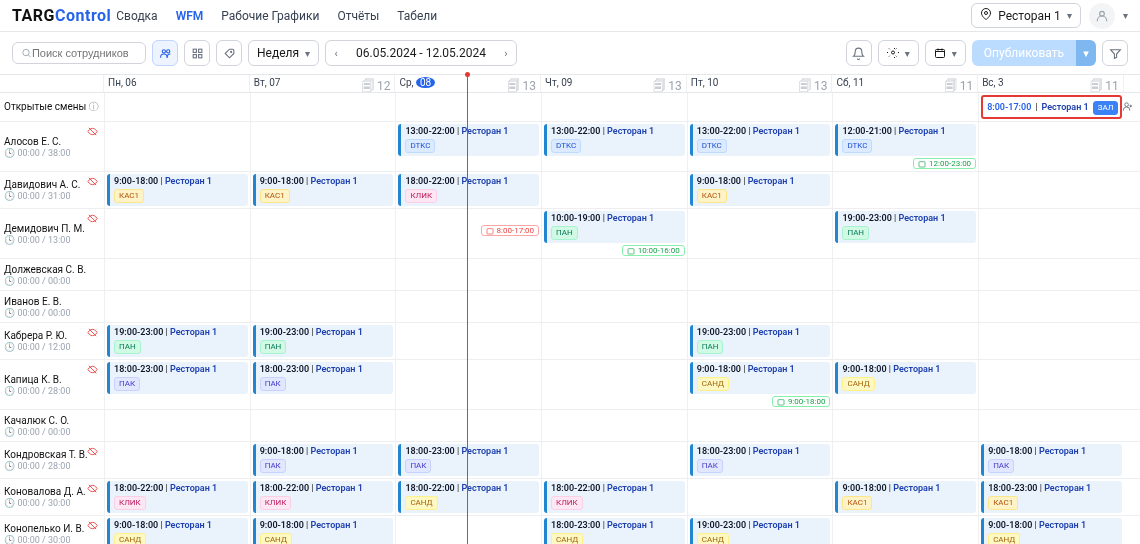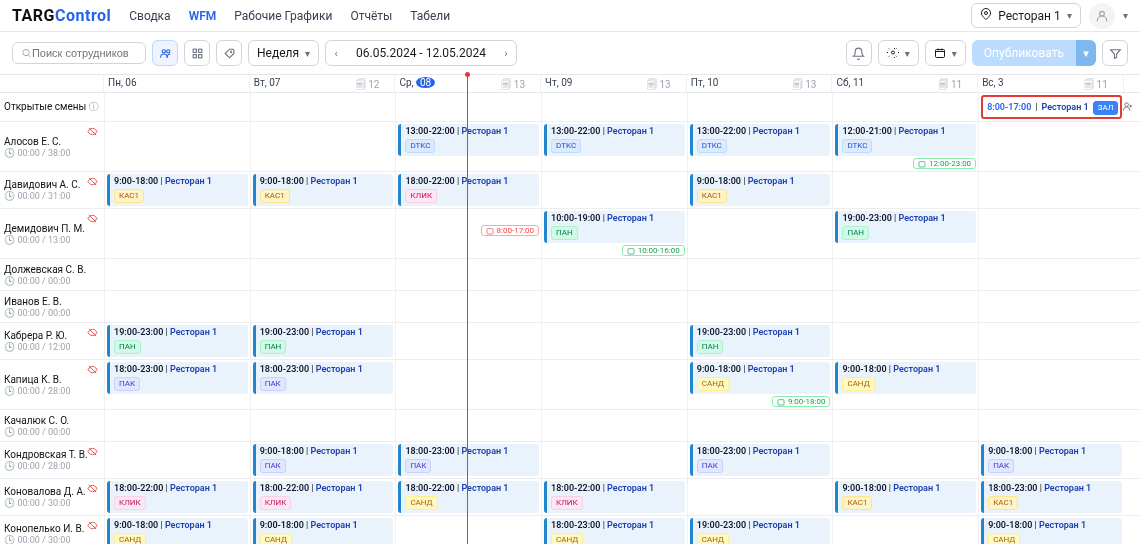--- a/index.html
+++ b/index.html
@@ -1,17 +1,17 @@
 <!DOCTYPE html>
 <html><head>
 <meta charset="utf-8">
 <style>
 * { box-sizing: border-box; margin: 0; padding: 0; }
 body { font-family: -apple-system, BlinkMacSystemFont, "Segoe UI", Roboto, sans-serif; font-size: 11px; color: #1a1a1a; background: #fff; width: 1140px; overflow: hidden; }
-.topnav { display: flex; align-items: center; height: 32px; border-bottom: 1px solid #e5e7eb; padding: 0 12px; gap: 18px; }
+.topnav { display: flex; align-items: center; height: 32px; border-bottom: 1px solid #e5e7eb; padding: 0 12px; gap: 5px; }
 .brand { font-weight: 700; font-size: 16px; letter-spacing: .5px; color:#111; }
 .brand .blue { color: #2563eb; }
 .navtabs { display: flex; gap: 18px; font-size: 12px; color: #374151; }
 .navtab { cursor: pointer; }
 .navtab.active { color: #2563eb; font-weight: 600; }
 .topright { margin-left: auto; display: flex; align-items: center; gap: 8px; }
 .loc-select { display: flex; align-items: center; gap: 6px; border: 1px solid #d1d5db; border-radius: 6px; padding: 4px 8px; font-size: 12px; width: 110px; justify-content: space-between; }
 .avatar-btn { width: 26px; height: 26px; border-radius: 50%; background: #f3f4f6; display:flex;align-items:center;justify-content:center;color:#9ca3af; }
 .chev { color:#6b7280; font-size:10px; }
 
@@ -24,21 +24,21 @@
 .date-nav { display:flex; align-items:center; border:1px solid #d1d5db; border-radius:6px; height:26px; }
 .date-nav .arrow { width:20px; text-align:center; color:#6b7280; }
 .date-nav .range { padding:0 10px; font-size:12px; }
 .tbright { margin-left:auto; display:flex; gap:6px; align-items:center; }
 .publish { background:#bcdcff; color:#fff; border-radius:6px 0 0 6px; padding:0 12px; height:26px; display:flex; align-items:center; font-size:12px; }
 .publish-caret { background:#7fb8f0; color:#fff; border-radius:0 6px 6px 0; width:20px; height:26px; display:flex;align-items:center;justify-content:center; }
 
 .grid-wrap { position:relative; }
 .dayhdrs { display:grid; grid-template-columns: 104px repeat(7, 145.7px); border-bottom:1px solid #e5e7eb; height:18px; }
 .dayhdr { border-right:1px solid #f0f0f0; padding:2px 4px; font-size:10px; color:#374151; position:relative; }
-.dayhdr .cal { position:absolute; right:15px; top:2px; color:#9ca3af; font-size:10px; }
+.dayhdr .cal { position:absolute; right:4px; top:2px; color:#9ca3af; font-size:12px; }
 .dayhdr.today .num { background:#2563eb; color:#fff; border-radius:50%; padding:0 4px; display:inline-block; }
 .rows { }
 .row { display:grid; grid-template-columns: 104px repeat(7, 145.7px); border-bottom:1px solid #eceef1; min-height:32px; }
 .row.open { min-height:22px; }
 .rh { padding:2px 4px; display:flex; flex-direction:column; justify-content:center; gap:1px; position:relative; }
 .rh .name { font-size:10px; color:#111; }
 .rh .meta { font-size:9px; color:#9ca3af; display:flex;align-items:center;gap:3px; }
 .rh .eye { color:#ef4444; position:absolute; right:6px; top:4px; font-size:10px; }
 .cell { border-left:1px solid #f0f0f0; padding:2px; position:relative; }
 .shift { background:#eaf3fc; border-left:3px solid #2185d0; border-radius:3px; padding:2px 4px 3px 4px; font-size:9px; line-height:11px; }

